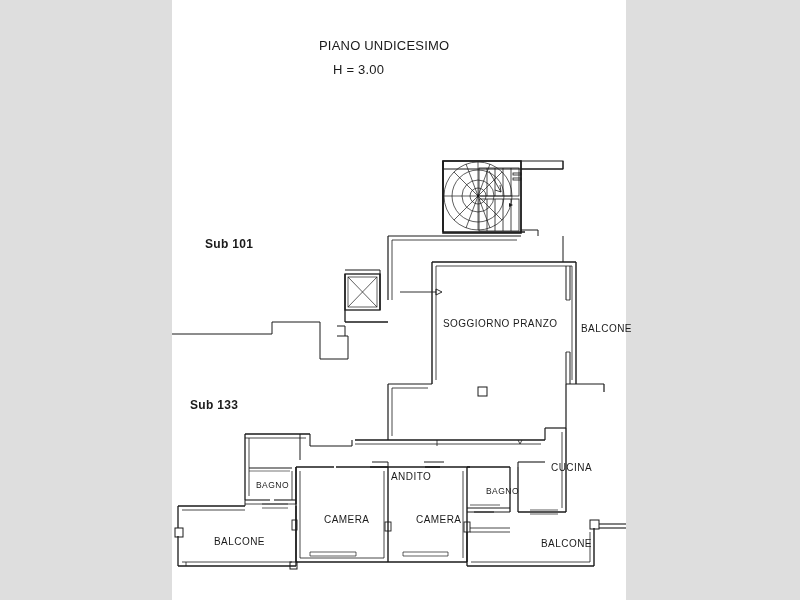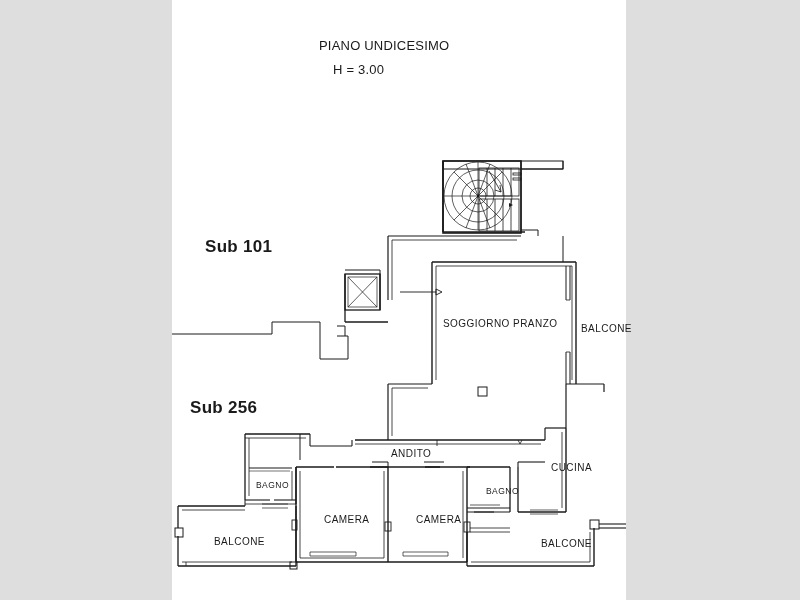--- a/index.html
+++ b/index.html
@@ -46,21 +46,21 @@
     position: absolute;
     color: #1a1a1a;
     white-space: nowrap;
     font-family: "Liberation Sans", sans-serif;
   }
   .title-line {
     font-size: 13px;
     letter-spacing: 0.2px;
   }
   .sub-label {
-    font-size: 17px;
+    font-size: 12px;
     font-weight: bold;
     letter-spacing: 0.3px;
   }
   .room-label {
     font-size: 10px;
     letter-spacing: 0.45px;
   }
   .room-label.small {
     font-size: 8.5px;
   }
@@ -339,27 +339,27 @@
     </g>
   </svg>
 
   <div>
     <div class="txt title-line" style="left:319px; top:38px;">PIANO UNDICESIMO</div>
     <div class="txt title-line" style="left:333px; top:62px;">H = 3.00</div>
   </div>
 
   <div>
     <div class="txt sub-label" style="left:205px; top:237px;">Sub 101</div>
-    <div class="txt sub-label" style="left:190px; top:398px;">Sub 256</div>
+    <div class="txt sub-label" style="left:190px; top:398px;">Sub 133</div>
   </div>
 
   <div>
     <div class="txt room-label" style="left:443px; top:318px;">SOGGIORNO PRANZO</div>
     <div class="txt room-label" style="left:581px; top:323px;">BALCONE</div>
-    <div class="txt room-label" style="left:391px; top:448px;">ANDITO</div>
+    <div class="txt room-label" style="left:391px; top:471px;">ANDITO</div>
     <div class="txt room-label" style="left:551px; top:462px;">CUCINA</div>
     <div class="txt room-label small" style="left:256px; top:480px;">BAGNO</div>
     <div class="txt room-label small" style="left:486px; top:486px;">BAGNO</div>
     <div class="txt room-label" style="left:324px; top:514px;">CAMERA</div>
     <div class="txt room-label" style="left:416px; top:514px;">CAMERA</div>
     <div class="txt room-label" style="left:214px; top:536px;">BALCONE</div>
     <div class="txt room-label" style="left:541px; top:538px;">BALCONE</div>
   </div>
 
 </div>

